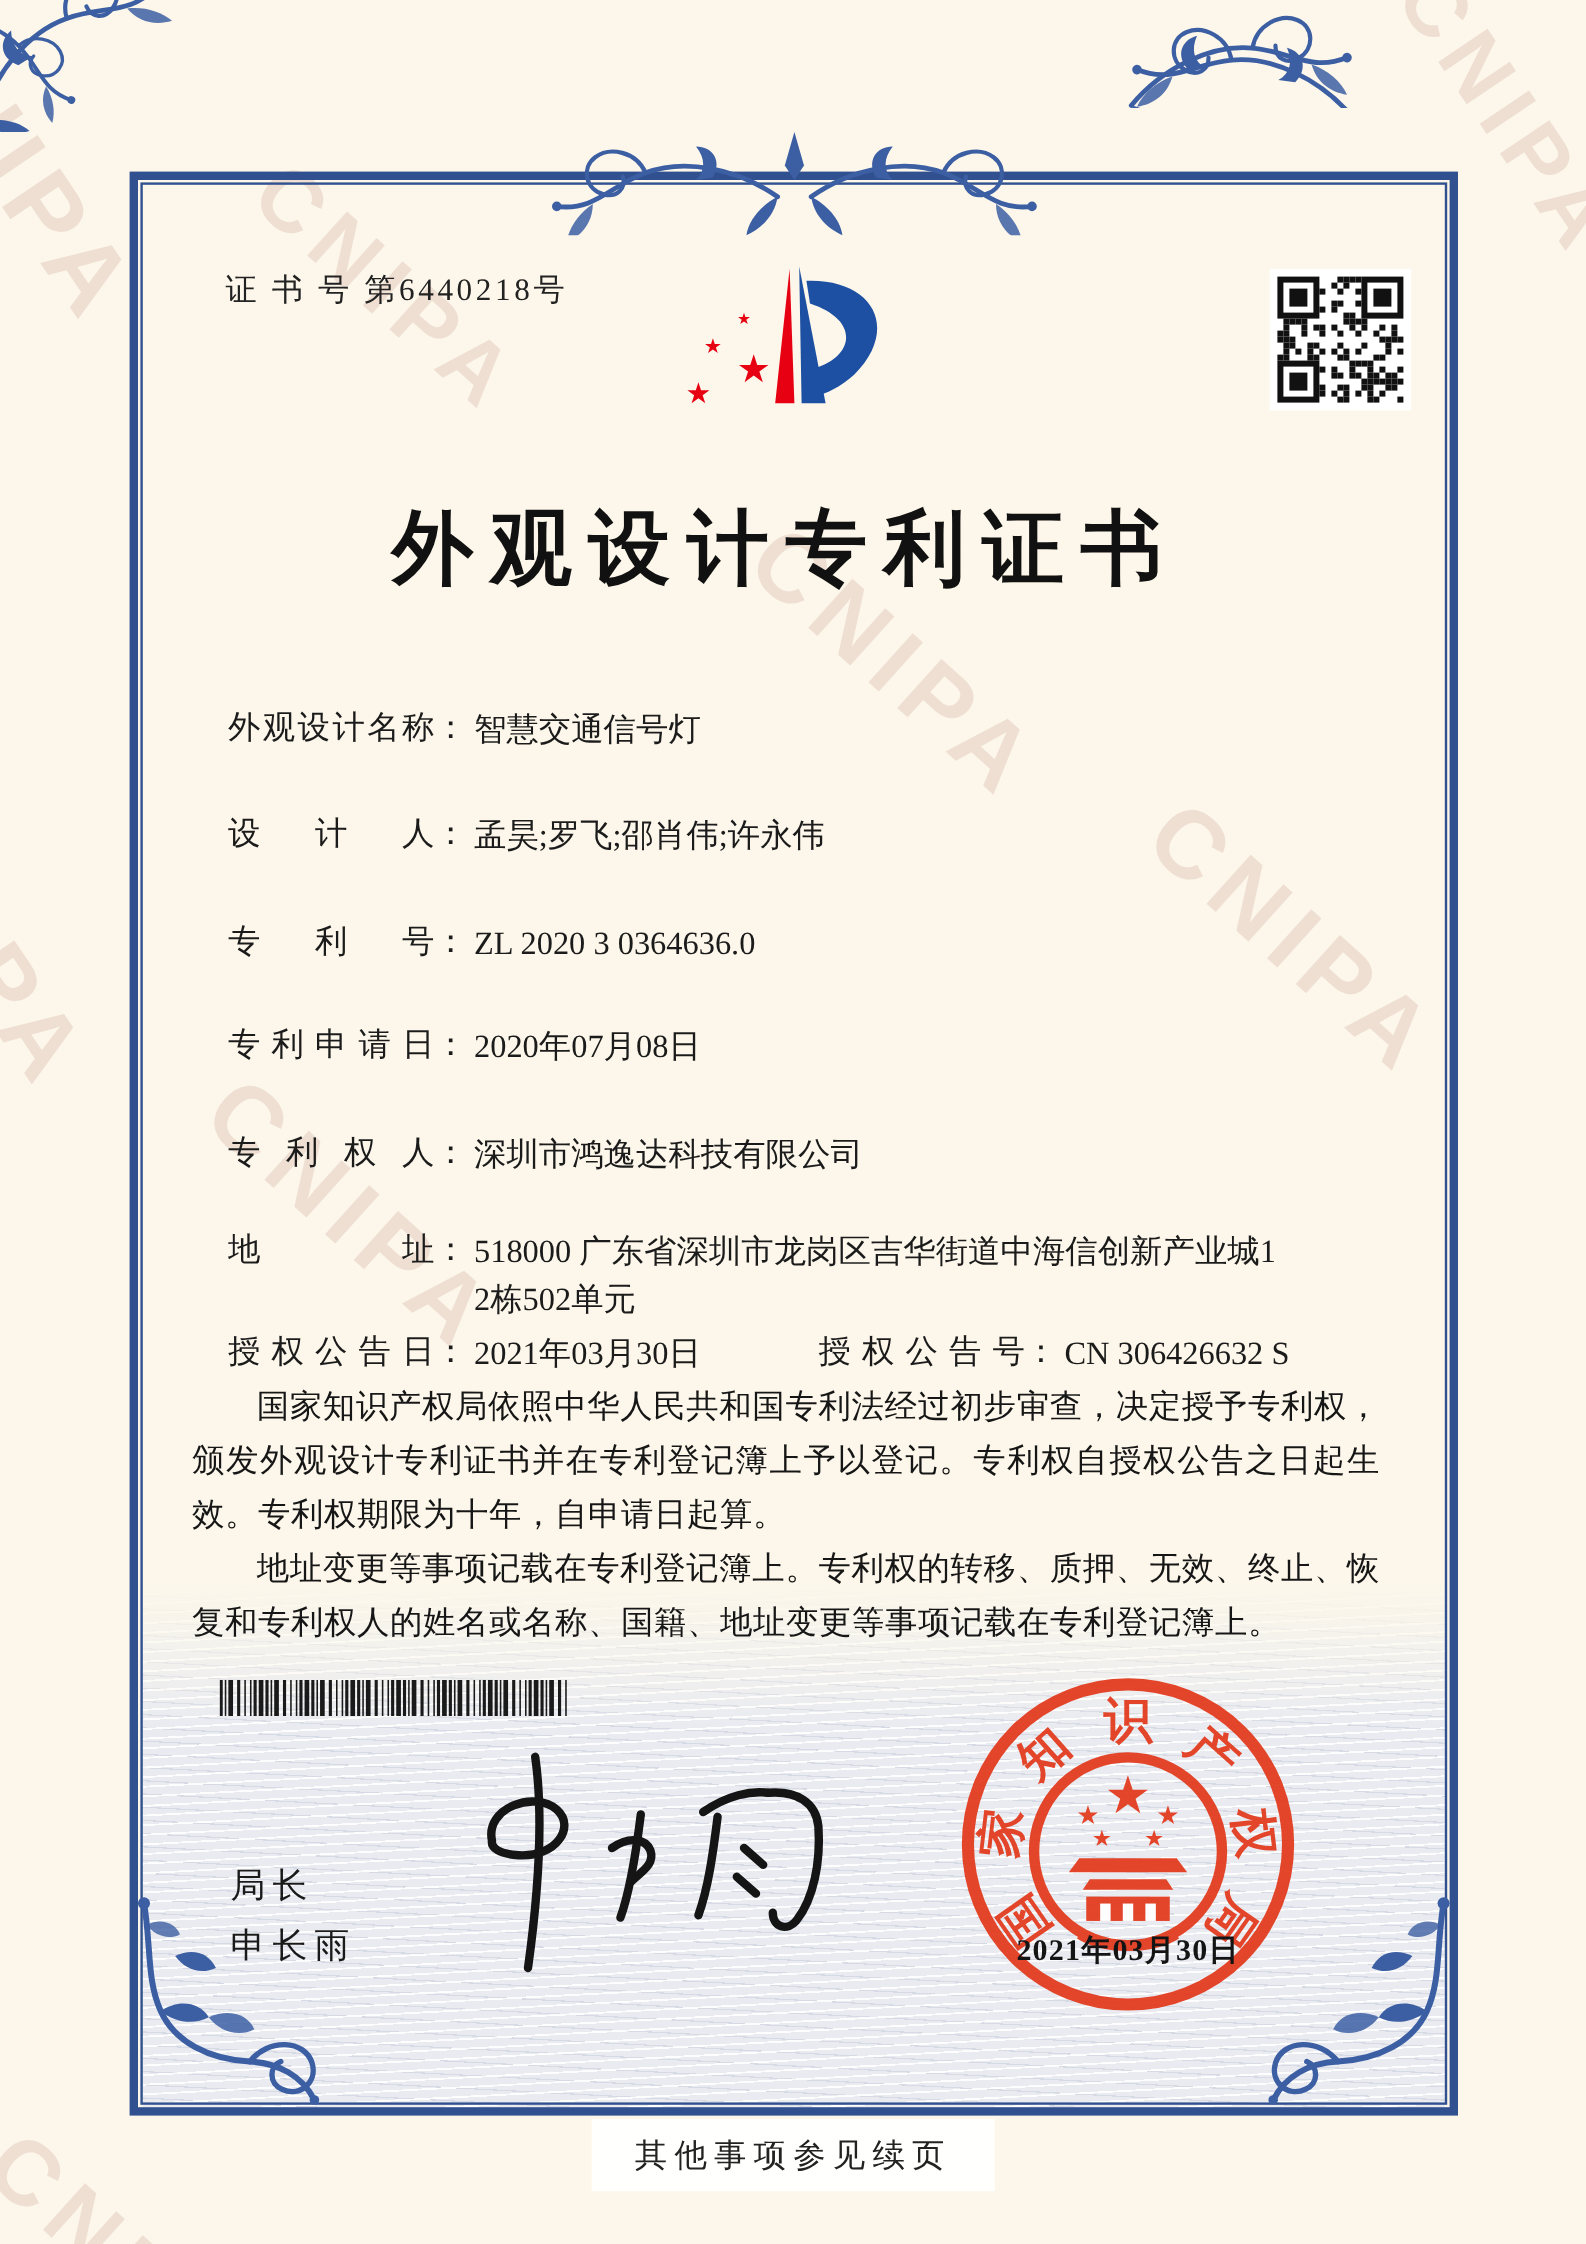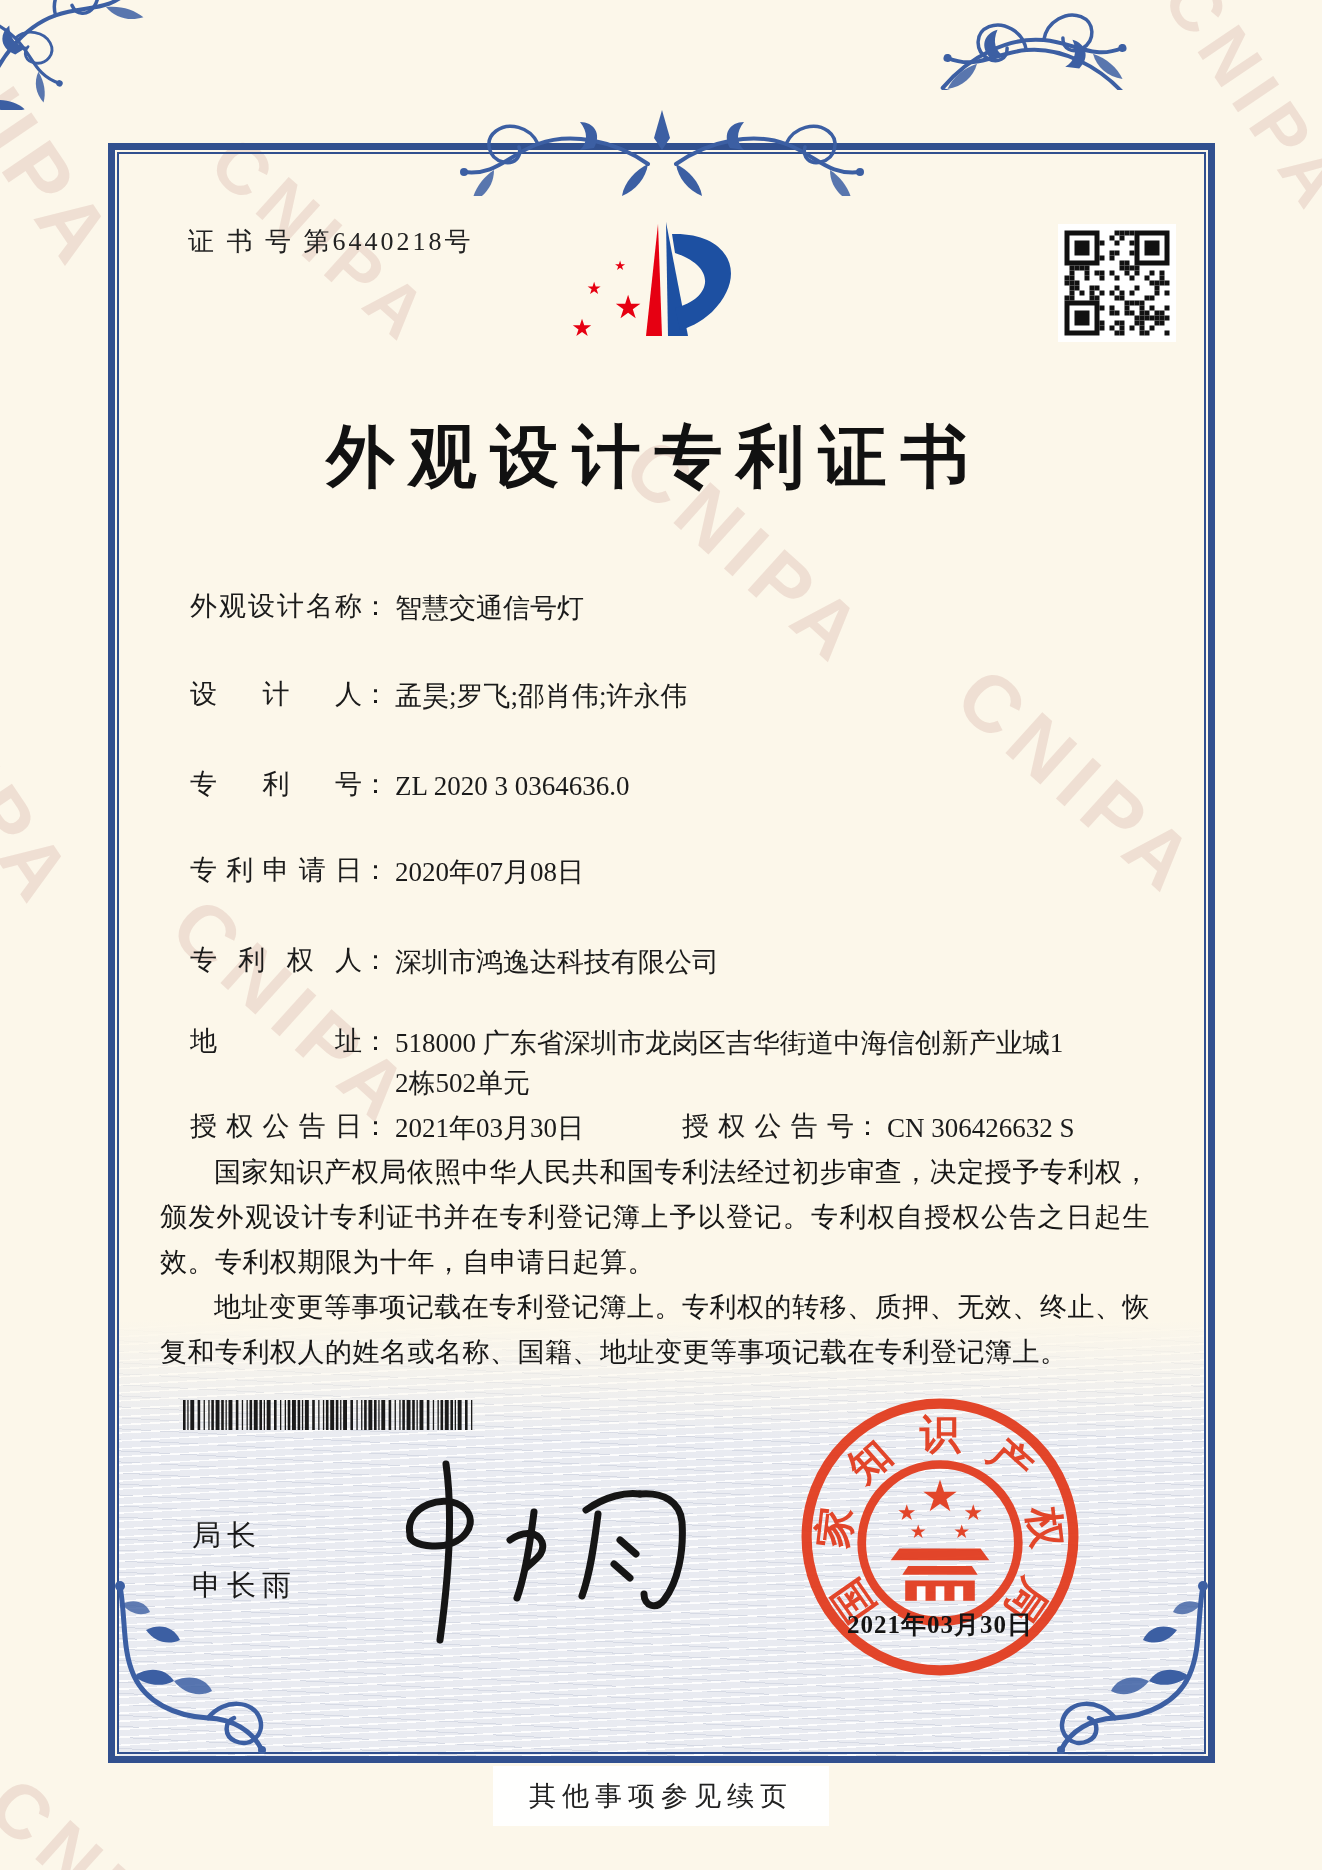--- a/index.html
+++ b/index.html
@@ -49,21 +49,21 @@
   .flabel{display:inline-block;width:172px;text-align:justify;text-align-last:justify;}
   .colon{margin:0 6px 0 0;}
   .fvalue{white-space:pre-wrap;max-width:800px;line-height:40px;}
   .paras{
     left:160px;top:1150px;width:990px;font-size:27px;line-height:45px;
     color:#161616;text-align:justify;letter-spacing:.5px;
   }
   .paras p{margin:0;text-indent:2em;}
   .director{
     font-family:"Liberation Sans","DejaVu Sans",sans-serif;
-    font-size:29px;letter-spacing:6px;color:#1a1a1a;z-index:5;
+    font-size:29px;letter-spacing:6px;color:#1a1a1a;z-index:5;margin-top:36px;
   }
   .page-info{
     left:108px;top:1704px;width:1093px;text-align:center;
     font-size:23px;letter-spacing:6px;color:#2a2a2a;
   }
   .cont-note{
     left:50%;top:1766px;transform:translateX(-50%);
     background:rgba(255,255,255,.92);padding:12px 36px;
     font-size:27px;letter-spacing:6px;color:#222;white-space:nowrap;z-index:5;
   }

